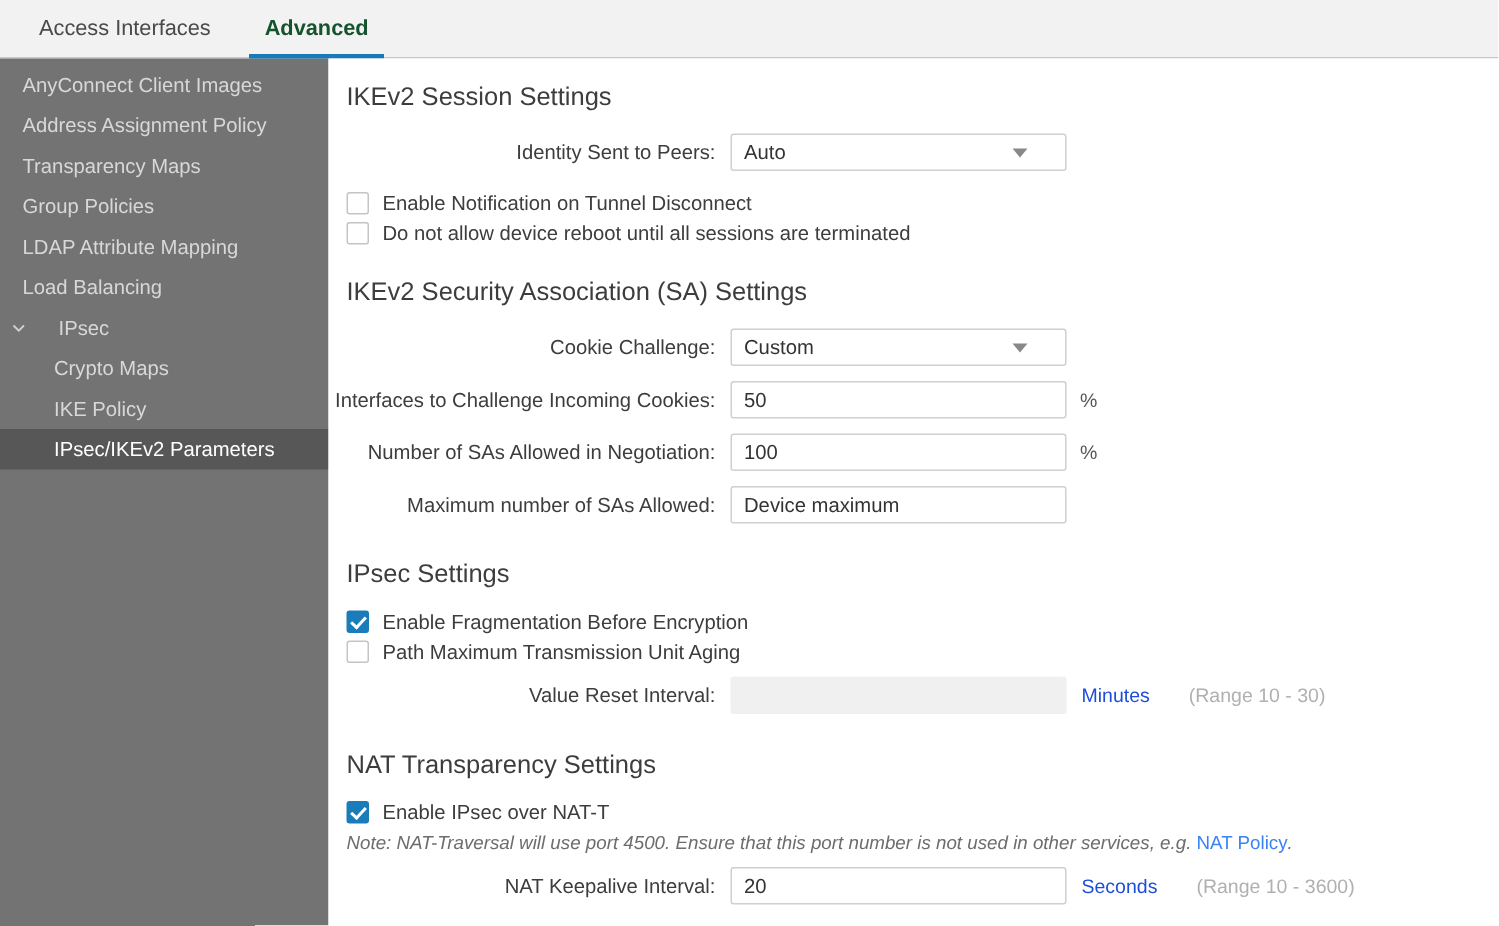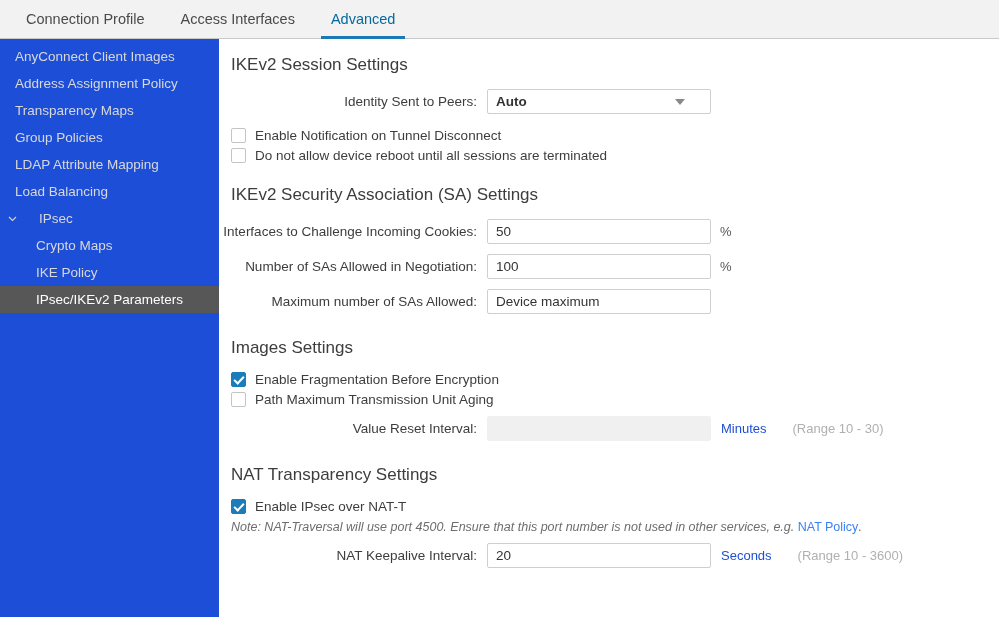--- a/index.html
+++ b/index.html
@@ -30,42 +30,43 @@
     display: flex;
     align-items: center;
     padding: 0 18px;
     font-size: 14.5px;
     color: #4a4a4a;
     position: relative;
     cursor: pointer;
     white-space: nowrap;
   }
   .tab.active {
-    color: #0369a1;
+    color: #14532d;
+    font-weight: bold;
   }
   .tab.active::after {
     content: "";
     position: absolute;
     left: 8px;
     right: 8px;
     bottom: -1px;
     height: 3px;
     background: #1b7ab5;
   }
 
   
   .shell {
     display: flex;
     height: 578px;
   }
 
   
   .sidebar {
     width: 219px;
-    background: #1d4ed8;
+    background: #737373;
     flex: 0 0 219px;
     padding-top: 4px;
     box-sizing: border-box;
     overflow: hidden;
   }
   .nav-item {
     height: 27px;
     display: flex;
     align-items: center;
     color: #d8d8d8;
@@ -139,21 +140,20 @@
     display: flex;
     align-items: center;
     padding: 0 8px;
     box-sizing: border-box;
     font-size: 13.5px;
     color: #333333;
   }
   .field.select {
     justify-content: space-between;
     padding-right: 25px;
-    font-weight: bold;
   }
   .field.disabled {
     background: #f0f0f0;
     border-color: #f0f0f0;
   }
   .caret {
     width: 0;
     height: 0;
     border-left: 5px solid transparent;
     border-right: 5px solid transparent;
@@ -225,23 +225,20 @@
     color: #3b82f6;
     text-decoration: none;
     font-style: normal;
   }
 </style>
 </head>
 <body>
 
 <div class="tabbar">
   <div class="tab">
-    <span>Connection Profile</span>
-  </div>
-  <div class="tab">
     <span>Access Interfaces</span>
   </div>
   <div class="tab active">
     <span>Advanced</span>
   </div>
 </div>
 
 <div class="shell">
 
   <div class="sidebar">
@@ -298,20 +295,27 @@
       <span class="cb"></span>
       <span class="cblabel">Enable Notification on Tunnel Disconnect</span>
     </div>
     <div class="cbrow">
       <span class="cb"></span>
       <span class="cblabel">Do not allow device reboot until all sessions are terminated</span>
     </div>
 
     <h2 class="section-title sec-sa">IKEv2 Security Association (SA) Settings</h2>
 
+    <div class="row">
+      <div class="label">Cookie Challenge:</div>
+      <div class="field select">
+        <span>Custom</span>
+        <span class="caret"></span>
+      </div>
+    </div>
 
     <div class="row">
       <div class="label">Interfaces to Challenge Incoming Cookies:</div>
       <div class="field">
         <span>50</span>
       </div>
       <span class="unit pct">%</span>
     </div>
 
     <div class="row">
@@ -322,21 +326,21 @@
       <span class="unit pct">%</span>
     </div>
 
     <div class="row">
       <div class="label">Maximum number of SAs Allowed:</div>
       <div class="field">
         <span>Device maximum</span>
       </div>
     </div>
 
-    <h2 class="section-title sec-ipsec">Images Settings</h2>
+    <h2 class="section-title sec-ipsec">IPsec Settings</h2>
 
     <div class="cbrow">
       <span class="cb checked"></span>
       <span class="cblabel">Enable Fragmentation Before Encryption</span>
     </div>
     <div class="cbrow" style="margin-bottom:9px">
       <span class="cb"></span>
       <span class="cblabel">Path Maximum Transmission Unit Aging</span>
     </div>
 

